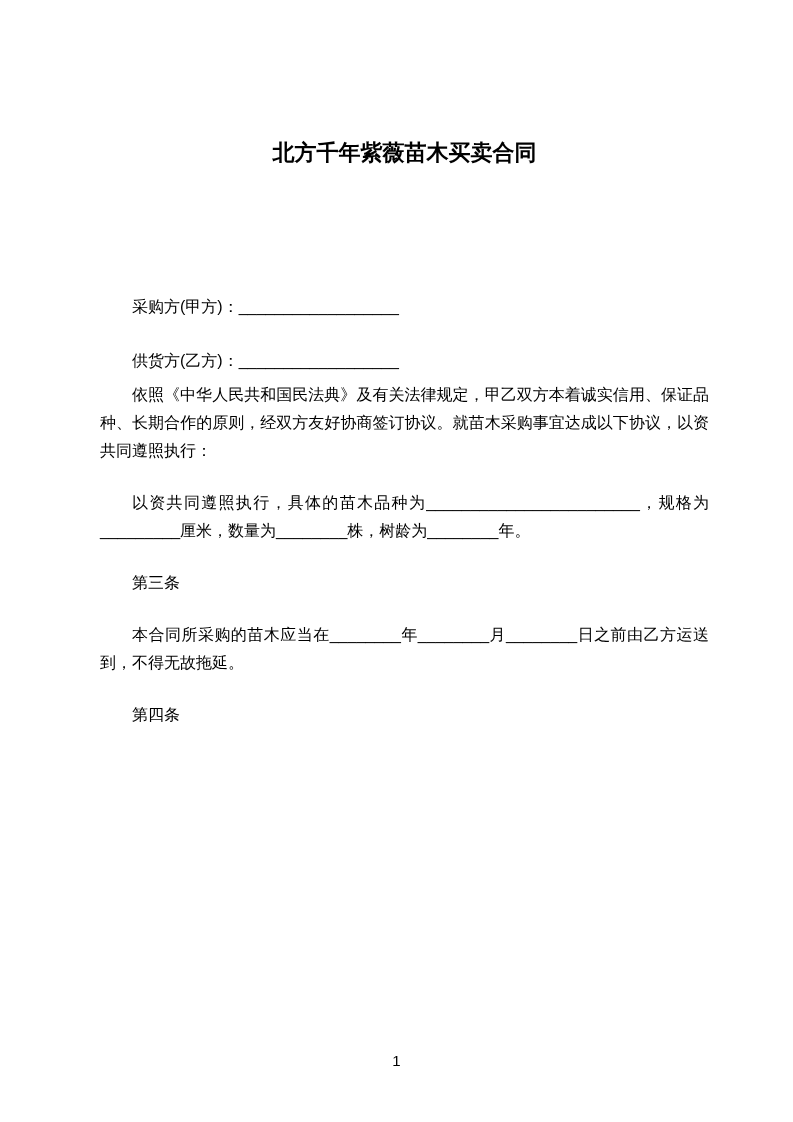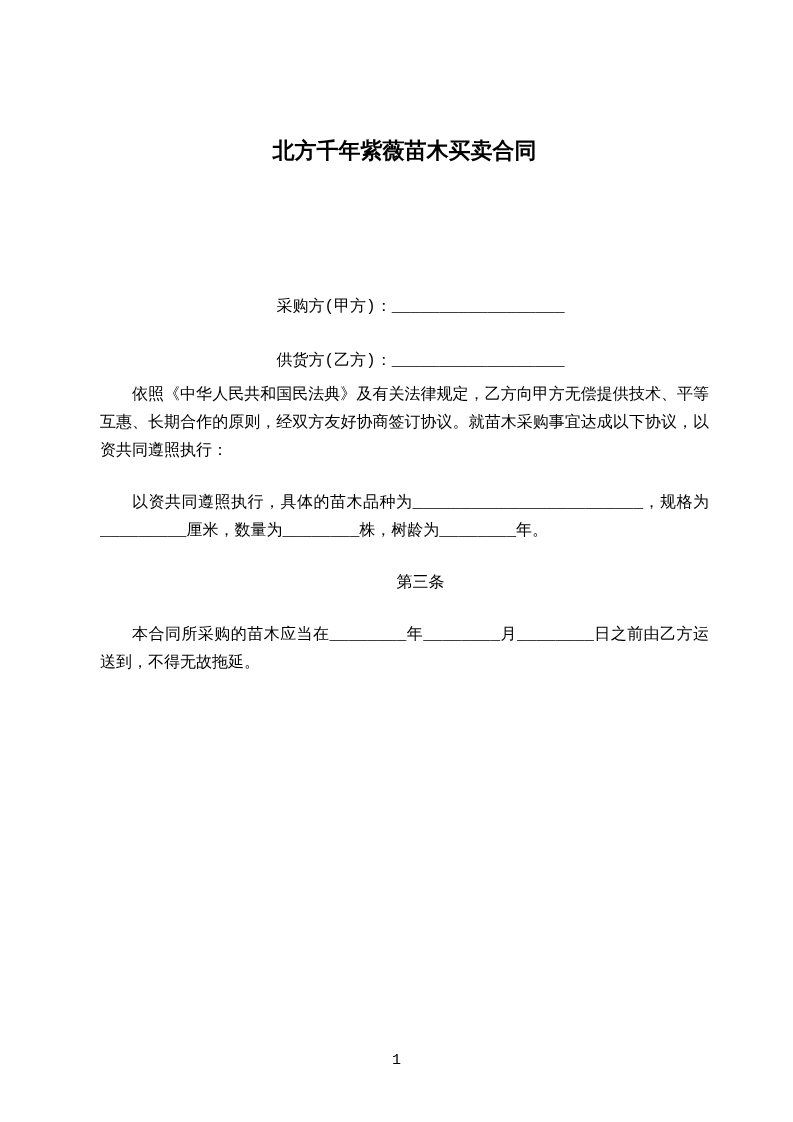--- a/index.html
+++ b/index.html
@@ -6,39 +6,38 @@
     margin: 0;
     padding: 0;
     background: #ffffff;
   }
   .page {
     position: relative;
     width: 793px;
     height: 1122px;
     background: #ffffff;
     color: #000000;
-    font-family: Liberation Mono, monospace;
+    font-family: Liberation Sans, sans-serif;
     overflow: hidden;
     margin: 0 auto;
   }
   .content {
     padding: 138px 84px 0 100px;
   }
   .title {
     font-size: 22px;
     line-height: 30px;
     font-weight: bold;
     text-align: center;
     margin: 0 0 125px 0;
   }
   p {
     margin: 0;
     font-size: 16px;
     line-height: 28px;
-    text-align: center;
   }
   .indent {
     text-indent: 2em;
   }
   .field-line {
     margin-bottom: 26px;
   }
   .field-line.supplier {
     margin-bottom: 6px;
   }
@@ -68,25 +67,26 @@
 
 <div class="page">
   <div class="content">
 
     <h1 class="title">北方千年紫薇苗木买卖合同</h1>
 
     <p class="indent field-line buyer"><span>采购方(甲方)：</span><span class="blank">__________________</span></p>
 
     <p class="indent field-line supplier"><span>供货方(乙方)：</span><span class="blank">__________________</span></p>
 
-    <p class="indent para">依照《中华人民共和国民法典》及有关法律规定，乙方向甲方无偿提供技术、平等互惠、长期合作的原则，经双方友好协商签订协议。就苗木采购事宜达成以下协议，以资共同遵照执行：</p>
+    <p class="indent para">依照《中华人民共和国民法典》及有关法律规定，甲乙双方本着诚实信用、保证品种、长期合作的原则，经双方友好协商签订协议。就苗木采购事宜达成以下协议，以资共同遵照执行：</p>
 
     <p class="indent para">以资共同遵照执行，具体的苗木品种为________________________，规格为_________厘米，数量为________株，树龄为________年。</p>
 
 
     <p class="indent heading">第三条</p>
     <p class="indent para">本合同所采购的苗木应当在________年________月________日之前由乙方运送到，不得无故拖延。</p>
 
+    <p class="indent heading">第四条</p>
 
   </div>
 
   <div class="page-number">1</div>
 </div>
 
 </body></html>

